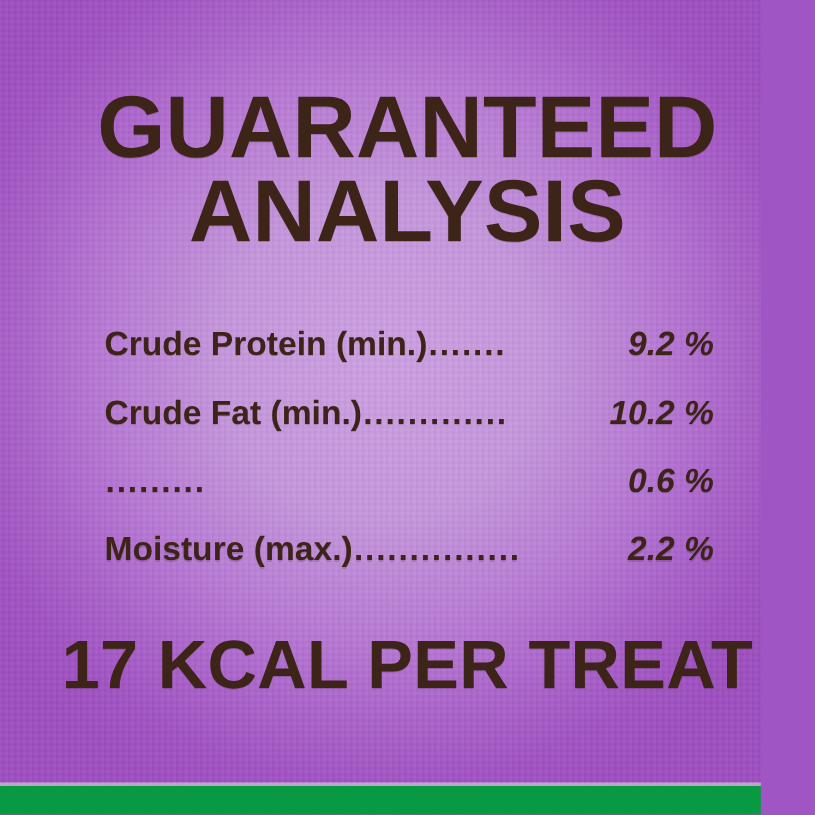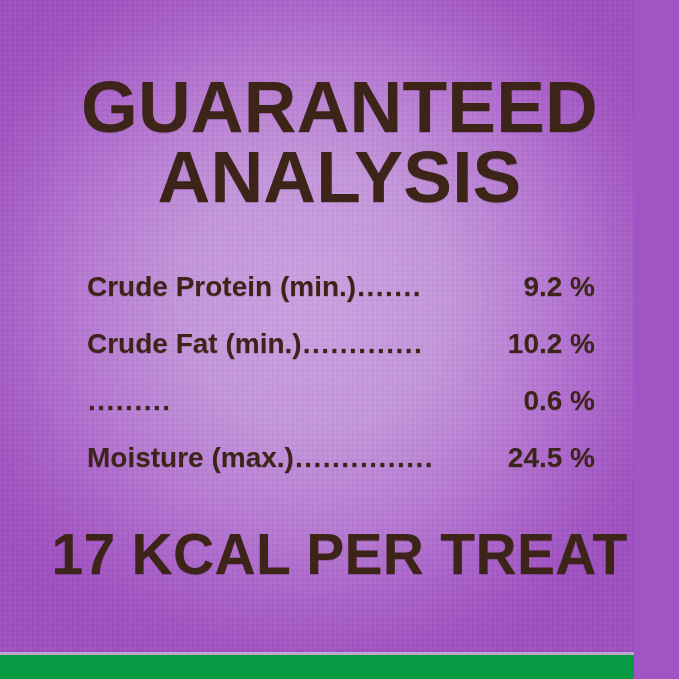--- a/index.html
+++ b/index.html
@@ -101,20 +101,21 @@
   .n-label { flex: 0 0 auto; }
   .n-leader {
     flex: 1 1 auto;
     overflow: hidden;
     letter-spacing: 1.5px;
     margin: 0 1px;
   }
   .n-value {
     flex: 0 0 auto;
     text-align: right;
+    font-style: italic;
   }
 
   .kcal-line {
     position: absolute;
     top: 521px;
     left: 0;
     width: 679px;
     text-align: center;
     color: #3D2418;
     font-size: 57px;
@@ -172,21 +173,21 @@
       </div>
 
       <div class="nutrient-row">
         <span class="n-leader">.........</span>
         <span class="n-value">0.6 %</span>
       </div>
 
       <div class="nutrient-row">
         <span class="n-label">Moisture (max.)</span>
         <span class="n-leader">...............</span>
-        <span class="n-value">24.5 %</span>
+        <span class="n-value">2.2 %</span>
       </div>
 
     </div>
 
     <div class="kcal-line">17 KCAL PER TREAT</div>
 
   </div>
 
   <div id="seam"></div>
   <div id="green-bar"></div>

